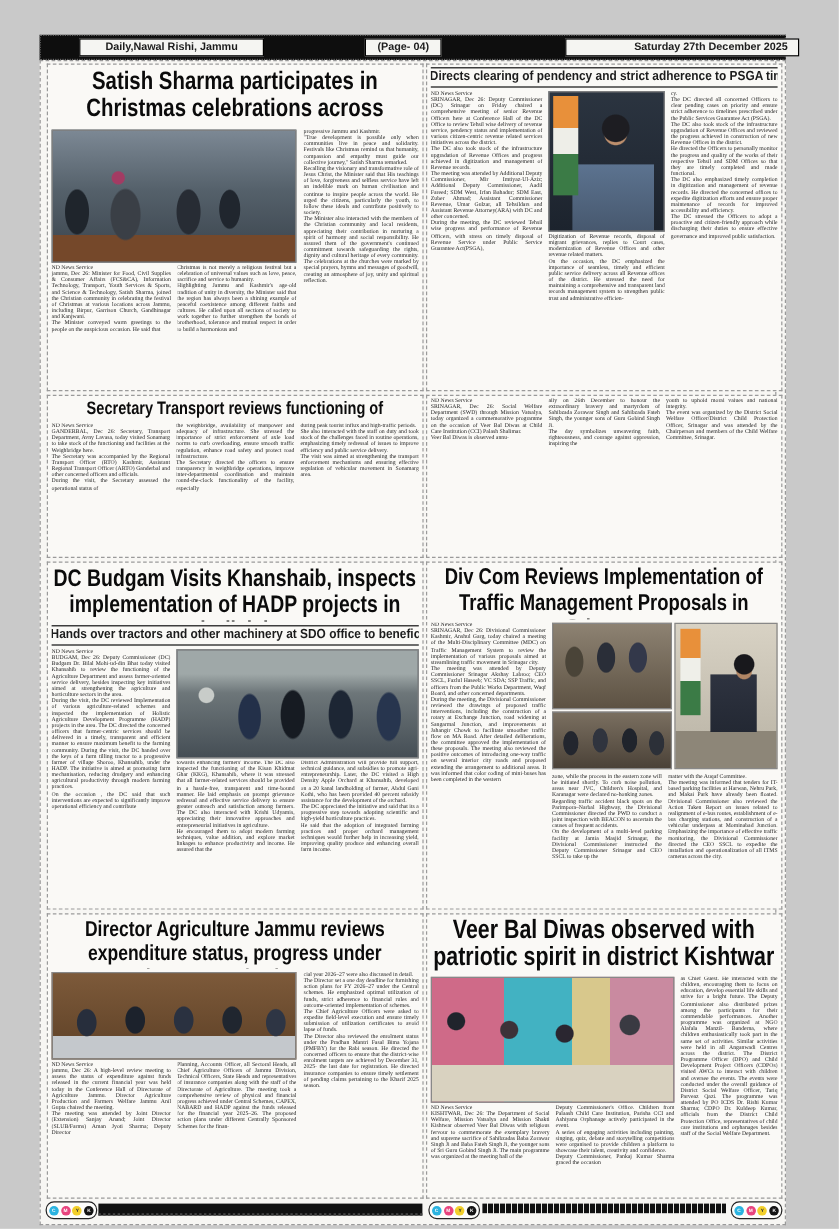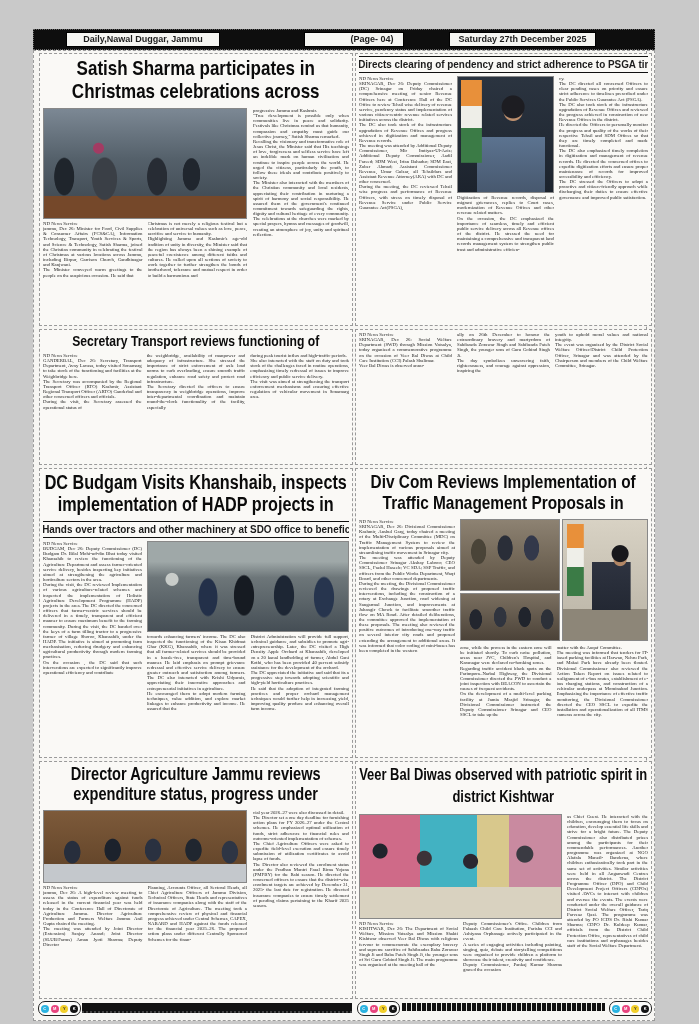--- a/index.html
+++ b/index.html
@@ -5,22 +5,22 @@
   html,body{margin:0;padding:0;}
   body{width:699px;height:1024px;background:#c9c9c9;overflow:hidden;
        font-family:"Liberation Serif","DejaVu Serif",serif;color:#1c1c1c;}
   .sheet{position:absolute;left:33px;top:29px;width:622px;height:992px;}
   .masthead{position:absolute;left:0;top:0;width:620px;height:19px;background:#0e0e0e;
             border:1px dotted #666;}
   .mbox{position:absolute;top:2px;height:13px;background:#f5f5f2;border:1px solid #000;
         font-family:"Liberation Sans",sans-serif;font-weight:bold;font-size:9px;
         line-height:13px;text-align:center;white-space:nowrap;overflow:hidden;}
   .mbox1{left:32px;width:152px;}
-  .mbox2{left:270px;width:62px;padding-left:36px;}
-  .mbox3{left:415px;width:145px;}
+  .mbox2{left:270px;width:62px;}
+  .mbox3{left:437px;width:145px;padding-left:48px;}
   .paper{position:absolute;left:0;top:21px;width:620px;height:969px;background:#f7f6f3;
          border:1px dashed #9a9a9a;}
   .vrule{position:absolute;left:612px;top:0;width:0;height:925px;border-left:1px dashed #9a9a9a;}
   .art{position:absolute;border:1px dashed #9a9a9a;background:#faf9f6;box-sizing:border-box;
        padding:2px 3px;overflow:hidden;}
   .a1{left:5px;top:2px;width:314px;height:273px;}
   .a2{left:321px;top:2px;width:297px;height:273px;}
   .a3{left:5px;top:278px;width:314px;height:136px;}
   .a4{left:321px;top:278px;width:297px;height:136px;}
   .a5{left:5px;top:417px;width:314px;height:290px;}
@@ -30,21 +30,21 @@
   .hl{margin:0 0 3px 0;font-family:"Liberation Sans",sans-serif;font-weight:bold;
       color:#0b0b0b;text-align:center;overflow:hidden;}
   .cond{display:block;width:124%;margin-left:-12%;transform:scaleX(0.81);transform-origin:50% 50%;}
   .hl-a1{font-size:21px;line-height:23px;height:49px;}
   .hl-a2{font-size:20px;line-height:22px;height:47px;}
   .hl-a3{font-size:15px;line-height:17px;height:18px;}
   .hl-a4{font-size:21px;line-height:23px;height:49px;}
   .hl-a5{font-size:20px;line-height:22px;height:47px;}
   .hl-a6{font-size:19px;line-height:21px;height:45px;}
   .hl-a7{font-size:18px;line-height:20px;height:43px;}
-  .hl-a8{font-size:16px;line-height:22px;height:47px;}
+  .hl-a8{font-size:22px;line-height:22px;height:47px;}
   .subhead{font-family:"Liberation Sans",sans-serif;font-weight:bold;font-size:11px;
            line-height:15px;text-align:center;border-top:1px solid #111;border-bottom:1px solid #111;
            margin:0 0 3px 0;height:15px;overflow:hidden;white-space:nowrap;}
   .subhead .cond{width:112%;margin-left:-6%;transform:scaleX(0.9);}
   .copy{font-size:4.8px;line-height:5.15px;text-align:justify;white-space:pre-line;
         overflow:hidden;color:#222;}
   .flexrow{display:flex;}
   .photo{background-color:#555;border:1px solid #888;box-sizing:border-box;}
   
   .a1 .leftwrap{width:204px;}
@@ -180,21 +180,21 @@
            background:repeating-linear-gradient(90deg,#111 0 4px,#e8e8e4 4px 5px);}
   .c-c{background:#2bb3e0;} .c-m{background:#e8447e;} .c-y{background:#f2cf2a;color:#333;}
   .c-k{background:#141414;}
 </style>
 </head>
 <body>
 
 <div class="sheet">
 
   <div class="masthead">
-    <div class="mbox mbox1">Daily,Nawal Duggar, Jammu</div>
+    <div class="mbox mbox1">Daily,Nawal Rishi, Jammu</div>
     <div class="mbox mbox2">(Page- 04)</div>
     <div class="mbox mbox3">Saturday 27th December 2025</div>
   </div>
 
   <div class="paper">
     <div class="vrule"></div>
 
     <div class="art a1">
       <h2 class="hl hl-a1">
           <span class="cond">Satish Sharma participates in Christmas celebrations across Jammu</span>

